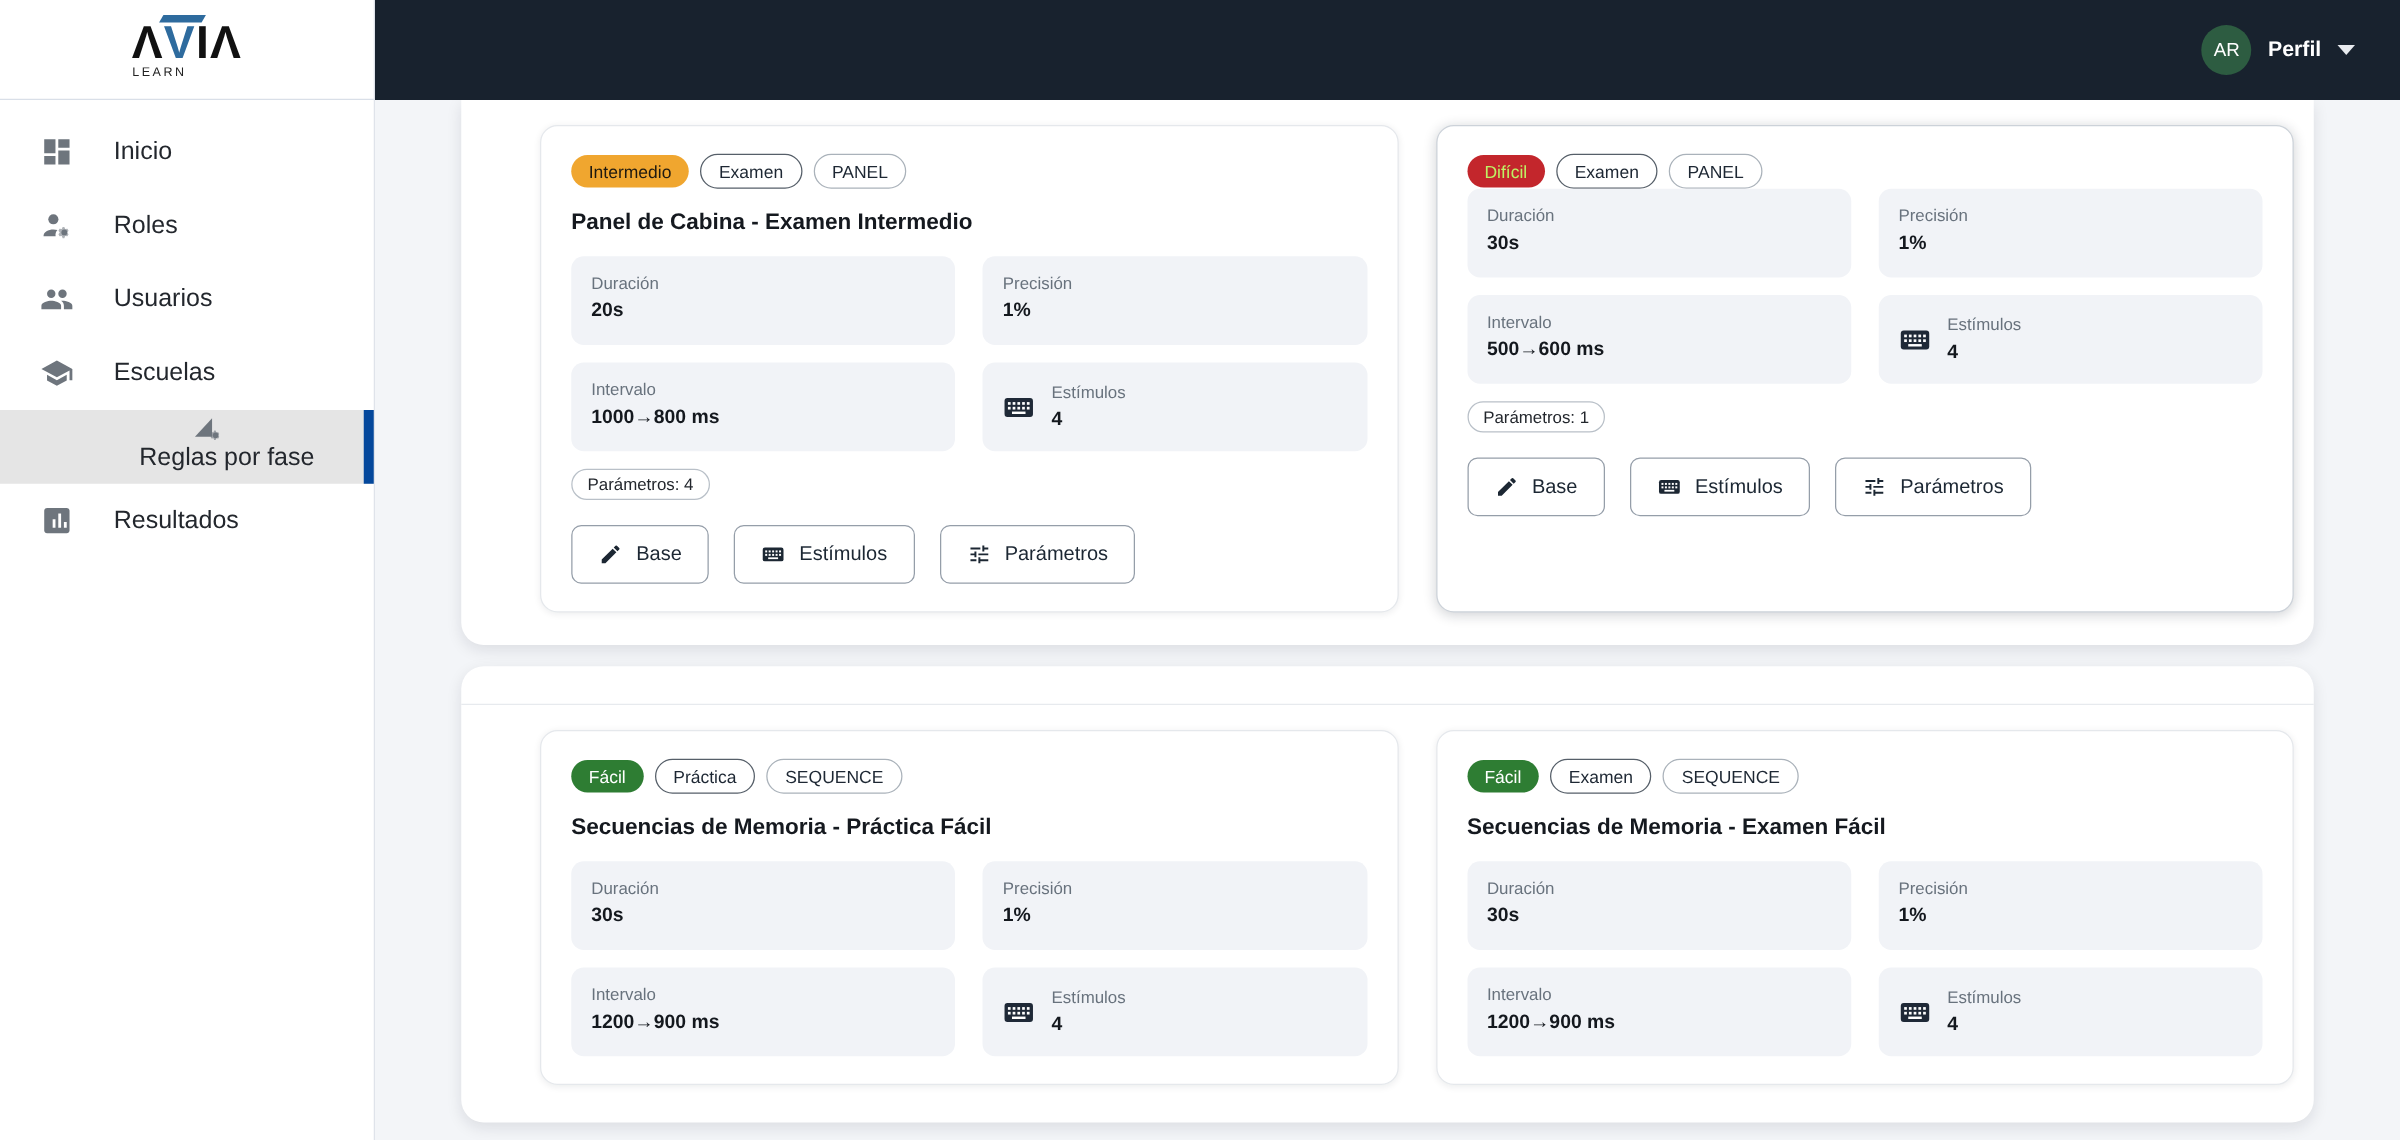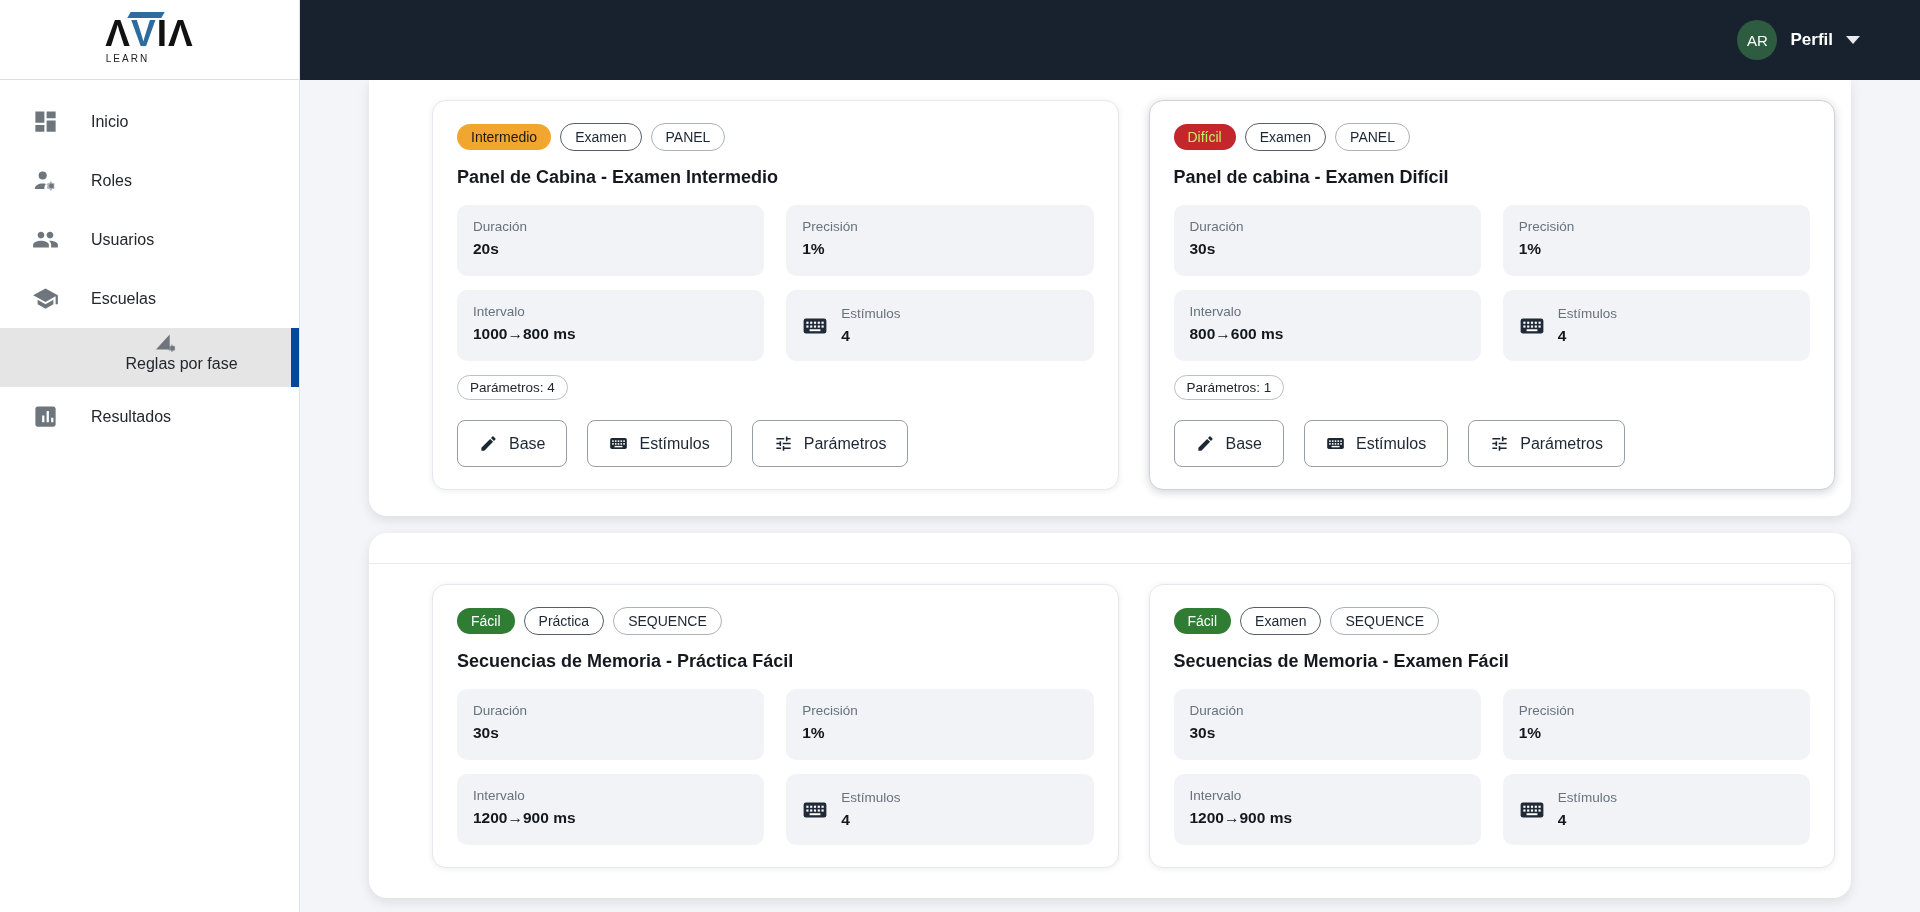--- a/index.html
+++ b/index.html
@@ -15,27 +15,27 @@
   .logo-accent { color:#2e6b9e; position:relative; }
   .logo-accent::before { content:""; position:absolute; left:-2px; top:-1px; width:34px; height:6px;
     background:#2e6b9e; transform:skewX(-30deg); }
   .logo-sub { font-size:10px; letter-spacing:2px; color:#222; margin-top:1px; align-self:center;
     transform:translateX(-22px); }
   .nav { padding-top:12px; }
   .nav-item { position:relative; height:59px; display:flex; align-items:center; padding-left:32px;
     cursor:pointer; }
   .nav-item .nicon { width:27px; height:27px; color:#6e757d; flex:0 0 27px; display:flex; }
   .nav-item .nicon svg { width:100%; height:100%; }
-  .nav-item .nlabel { margin-left:32px; font-size:16px; color:#23272d; }
+  .nav-item .nlabel { margin-left:32px; font-size:20px; color:#23272d; }
   .nav-item.active { background:#e5e5e5;flex-direction:column; }
   .nav-item.active::after { content:""; position:absolute; right:0; top:0; bottom:0; width:8px; background:#04489c; }
 
   
   .topbar { position:absolute; left:300px; top:0; right:0; height:80px; background:#18222e;
-    display:flex; align-items:center; justify-content:flex-end; padding-right:60px; z-index:4; }
+    display:flex; align-items:center; justify-content:flex-end; padding-right:36px; z-index:4; }
   .profile { display:flex; align-items:center; gap:13px; cursor:pointer; }
   .avatar { width:40px; height:40px; border-radius:50%; background:#2d5c41; color:#fff;
     display:flex; align-items:center; justify-content:center; font-size:15px; }
   .profile-label { color:#fff; font-size:17px; font-weight:600; }
   .caret { width:0; height:0; border-left:7px solid transparent; border-right:7px solid transparent;
     border-top:8px solid #e8ebef; }
 
   
   .main { position:absolute; left:300px; top:80px; right:0; bottom:0; overflow:hidden; padding:0 69px; }
   .panel { background:#fff; box-shadow:0 4px 12px rgba(16,24,40,.10); }
@@ -262,33 +262,32 @@
           </button>
         </div>
       </article>
 
       <article class="card hl">
         <div class="badges">
           <span class="badge b-red">Difícil</span>
           <span class="badge b-outline-dark">Examen</span>
           <span class="badge b-outline-light">PANEL</span>
         </div>
-        <h3 class="card-title">Panel de cabina - Examen Difícil</h3>
         <div class="fields">
           <div class="field">
             <div class="f-label">Duración</div>
             <div class="f-value">30s</div>
           </div>
           <div class="field">
             <div class="f-label">Precisión</div>
             <div class="f-value">1%</div>
           </div>
           <div class="field">
             <div class="f-label">Intervalo</div>
-            <div class="f-value">800→600 ms</div>
+            <div class="f-value">500→600 ms</div>
           </div>
           <div class="field with-icon">
             <svg class="kbd-icon" viewBox="0 0 24 24" style="color:#1f2937">
                 <use href="#i-keyboard"></use>
               </svg>
             <div>
               <div class="f-label">Estímulos</div>
               <div class="f-value">4</div>
             </div>
           </div>

